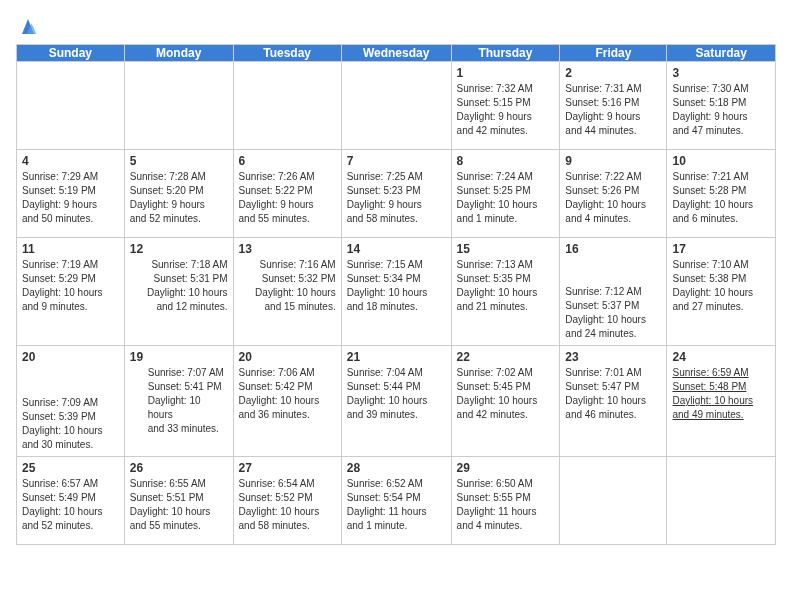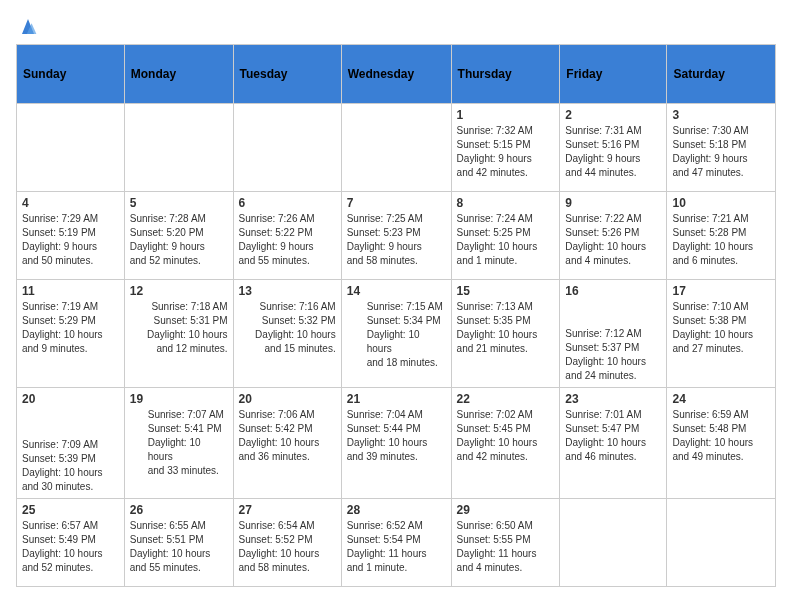--- a/index.html
+++ b/index.html
@@ -37,25 +37,25 @@
       font-size: 15px;
       color: #555;
     }
     table {
       width: 100%;
       border-collapse: collapse;
       margin-top: 4px;
     }
     .day-header {
       background-color: #3a7fd5;
-      color: #000000;
+      color: #ffffff;
       font-size: 12px;
       font-weight: bold;
-      padding: 22px 6px;
-      text-align: left;
+      padding: 1px 6px;
+      text-align: center;
       border: 1px solid #ccc;
     }
     td {
       border: 1px solid #ccc;
       vertical-align: top;
       padding: 4px 5px;
       font-size: 10.5px;
       color: #333;
       width: 113px;
       min-height: 80px;
@@ -205,21 +205,21 @@
         </td>
         <td>
           <div class="day-number">13</div>
           <div class="day-info" style="white-space: pre-line; text-align: right;">Sunrise: 7:16 AM
 Sunset: 5:32 PM
 Daylight: 10 hours
 and 15 minutes.</div>
         </td>
         <td>
           <div class="day-number">14</div>
-          <div class="day-info" style="white-space: pre-line; margin-left: 20px;">Sunrise: 7:15 AM
+          <div class="day-info" style="white-space: pre-line;">Sunrise: 7:15 AM
 Sunset: 5:34 PM
 Daylight: 10 hours
 and 18 minutes.</div>
         </td>
         <td>
           <div class="day-number">15</div>
           <div class="day-info" style="white-space: pre-line;">Sunrise: 7:13 AM
 Sunset: 5:35 PM
 Daylight: 10 hours
 and 21 minutes.</div>
@@ -277,21 +277,21 @@
         </td>
         <td>
           <div class="day-number">23</div>
           <div class="day-info" style="white-space: pre-line;">Sunrise: 7:01 AM
 Sunset: 5:47 PM
 Daylight: 10 hours
 and 46 minutes.</div>
         </td>
         <td>
           <div class="day-number">24</div>
-          <div class="day-info" style="white-space: pre-line;">Sunrise: 6:59 AM
+          <div class="day-info" style="white-space: pre-line; text-decoration: underline;">Sunrise: 6:59 AM
 Sunset: 5:48 PM
 Daylight: 10 hours
 and 49 minutes.</div>
         </td>
       </tr>
       <tr class="week-row">
         <td>
           <div class="day-number">25</div>
           <div class="day-info" style="white-space: pre-line;">Sunrise: 6:57 AM
 Sunset: 5:49 PM

